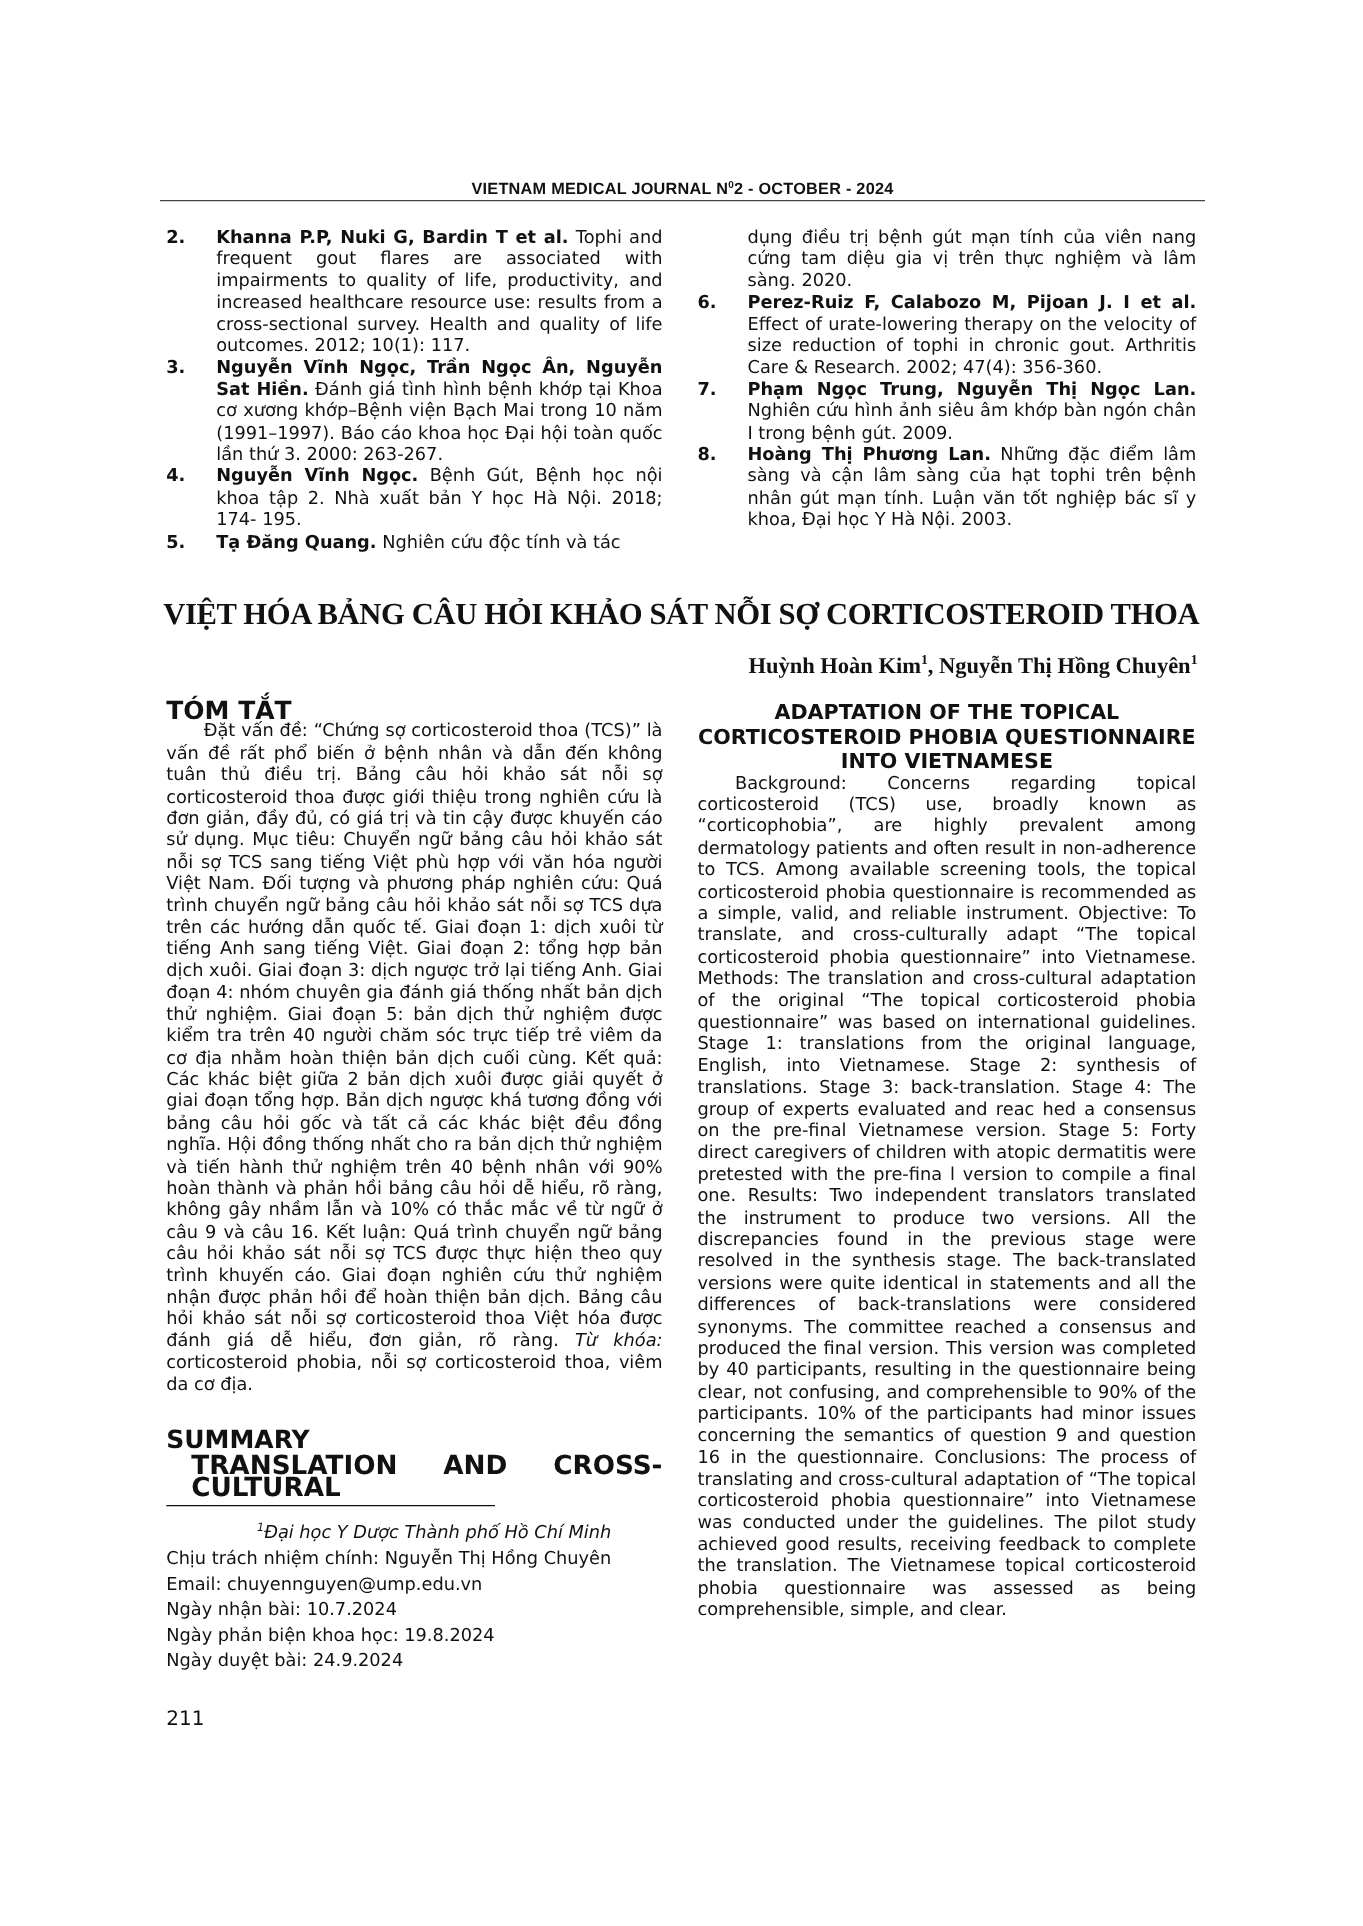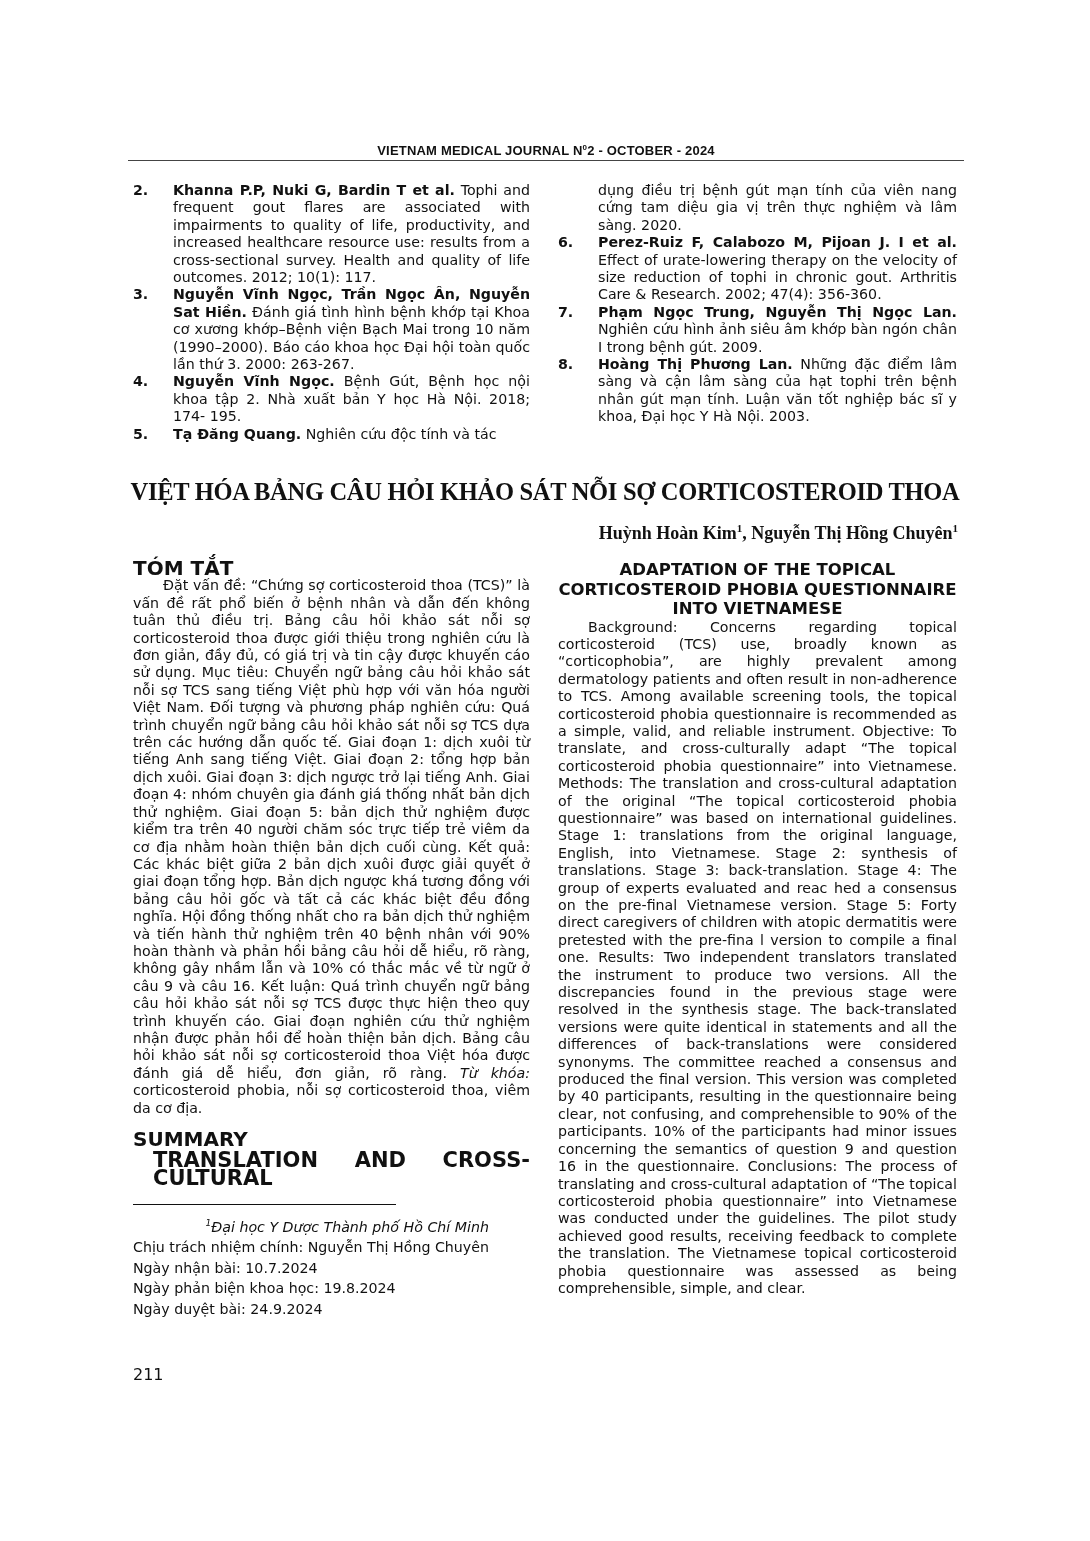--- a/index.html
+++ b/index.html
@@ -45,49 +45,50 @@
     .page-num { position: absolute; left: 133px; top: 1365px; font-size: 16px; }
   </style>
 </head>
 <body>
 
 <div class="running-header"><span>VIETNAM MEDICAL JOURNAL N</span><sup>0</sup><span>2 - OCTOBER - 2024</span></div>
 <div class="header-rule"></div>
 
 <div class="col col-left" style="top:182px;">
   <p class="ref"><span class="num">2.</span><b>Khanna P.P, Nuki G, Bardin T et al.</b><span> Tophi and frequent gout flares are associated with impairments to quality of life, productivity, and increased healthcare resource use: results from a cross-sectional survey. Health and quality of life outcomes. 2012; 10(1): 117.</span></p>
-  <p class="ref"><span class="num">3.</span><b>Nguyễn Vĩnh Ngọc, Trần Ngọc Ân, Nguyễn Sat Hiền.</b><span> Đánh giá tình hình bệnh khớp tại Khoa cơ xương khớp–Bệnh viện Bạch Mai trong 10 năm (1990–2000). Báo cáo khoa học Đại hội toàn quốc lần thứ 3. 2000: 263-267.</span></p>
+  <p class="ref"><span class="num">3.</span><b>Nguyễn Vĩnh Ngọc, Trần Ngọc Ân, Nguyễn Sat Hiền.</b><span> Đánh giá tình hình bệnh khớp tại Khoa cơ xương khớp–Bệnh viện Bạch Mai trong 10 năm (1991–1997). Báo cáo khoa học Đại hội toàn quốc lần thứ 3. 2000: 263-267.</span></p>
   <p class="ref"><span class="num">4.</span><b>Nguyễn Vĩnh Ngọc.</b><span> Bệnh Gút, Bệnh học nội khoa tập 2. Nhà xuất bản Y học Hà Nội. 2018; 174- 195.</span></p>
   <p class="ref"><span class="num">5.</span><b>Tạ Đăng Quang.</b><span> Nghiên cứu độc tính và tác</span></p>
 </div>
 
 <div class="col col-right" style="top:182px;">
   <p class="ref"><span>dụng điều trị bệnh gút mạn tính của viên nang cứng tam diệu gia vị trên thực nghiệm và lâm sàng. 2020.</span></p>
   <p class="ref"><span class="num">6.</span><b>Perez-Ruiz F, Calabozo M, Pijoan J. I et al.</b><span> Effect of urate-lowering therapy on the velocity of size reduction of tophi in chronic gout. Arthritis Care &amp; Research. 2002; 47(4): 356-360.</span></p>
   <p class="ref"><span class="num">7.</span><b>Phạm Ngọc Trung, Nguyễn Thị Ngọc Lan.</b><span> Nghiên cứu hình ảnh siêu âm khớp bàn ngón chân I trong bệnh gút. 2009.</span></p>
   <p class="ref"><span class="num">8.</span><b>Hoàng Thị Phương Lan.</b><span> Những đặc điểm lâm sàng và cận lâm sàng của hạt tophi trên bệnh nhân gút mạn tính. Luận văn tốt nghiệp bác sĩ y khoa, Đại học Y Hà Nội. 2003.</span></p>
 </div>
 
 <div class="title">VIỆT HÓA BẢNG CÂU HỎI KHẢO SÁT NỖI SỢ CORTICOSTEROID THOA</div>
 <div class="authors"><span>Huỳnh Hoàn Kim</span><sup>1</sup><span>, </span><span>Nguyễn Thị Hồng Chuyên</span><sup>1</sup></div>
 
 <div class="col col-left abstract" style="top:560px;">
   <h2 class="section-head">TÓM TẮT</h2>
   <p><b>Đặt vấn đề:</b><span> “Chứng sợ corticosteroid thoa (TCS)” là vấn đề rất phổ biến ở bệnh nhân và dẫn đến không tuân thủ điều trị. Bảng câu hỏi khảo sát nỗi sợ corticosteroid thoa được giới thiệu trong nghiên cứu là đơn giản, đầy đủ, có giá trị và tin cậy được khuyến cáo sử dụng. </span><b>Mục tiêu:</b><span> Chuyển ngữ bảng câu hỏi khảo sát nỗi sợ TCS sang tiếng Việt phù hợp với văn hóa người Việt Nam. </span><b>Đối tượng và phương pháp nghiên cứu:</b><span> Quá trình chuyển ngữ bảng câu hỏi khảo sát nỗi sợ TCS dựa trên các hướng dẫn quốc tế. Giai đoạn 1: dịch xuôi từ tiếng Anh sang tiếng Việt. Giai đoạn 2: tổng hợp bản dịch xuôi. Giai đoạn 3: dịch ngược trở lại tiếng Anh. Giai đoạn 4: nhóm chuyên gia đánh giá thống nhất bản dịch thử nghiệm. Giai đoạn 5: bản dịch thử nghiệm được kiểm tra trên 40 người chăm sóc trực tiếp trẻ viêm da cơ địa nhằm hoàn thiện bản dịch cuối cùng. </span><b>Kết quả:</b><span> Các khác biệt giữa 2 bản dịch xuôi được giải quyết ở giai đoạn tổng hợp. Bản dịch ngược khá tương đồng với bảng câu hỏi gốc và tất cả các khác biệt đều đồng nghĩa. Hội đồng thống nhất cho ra bản dịch thử nghiệm và tiến hành thử nghiệm trên 40 bệnh nhân với 90% hoàn thành và phản hồi bảng câu hỏi dễ hiểu, rõ ràng, không gây nhầm lẫn và 10% có thắc mắc về từ ngữ ở câu 9 và câu 16. </span><b>Kết luận:</b><span> Quá trình chuyển ngữ bảng câu hỏi khảo sát nỗi sợ TCS được thực hiện theo quy trình khuyến cáo. Giai đoạn nghiên cứu thử nghiệm nhận được phản hồi để hoàn thiện bản dịch. Bảng câu hỏi khảo sát nỗi sợ corticosteroid thoa Việt hóa được đánh giá dễ hiểu, đơn giản, rõ ràng. </span><b><i>Từ khóa:</i></b><span> corticosteroid phobia, nỗi sợ corticosteroid thoa, viêm da cơ địa.</span></p>
-  <h2 class="section-head" style="margin-top:14px;">SUMMARY</h2>
+  <h2 class="section-head" style="margin-top:26px;">SUMMARY</h2>
   <div class="summary-sub">TRANSLATION AND CROSS-CULTURAL</div>
 </div>
 
 <div class="col col-right abstract" style="top:560px;">
   <div class="en-title">ADAPTATION OF THE TOPICAL CORTICOSTEROID PHOBIA QUESTIONNAIRE INTO VIETNAMESE</div>
   <p><b>Background:</b><span> Concerns regarding topical corticosteroid (TCS) use, broadly known as “corticophobia”, are highly prevalent among dermatology patients and often result in non-adherence to TCS. Among available screening tools, the topical corticosteroid phobia questionnaire is recommended as a simple, valid, and reliable instrument. </span><b>Objective:</b><span> To translate, and cross-culturally adapt “The topical corticosteroid phobia questionnaire” into Vietnamese. </span><b>Methods:</b><span> The translation and cross-cultural adaptation of the original “The topical corticosteroid phobia questionnaire” was based on international guidelines. Stage 1: translations from the original language, English, into Vietnamese. Stage 2: synthesis of translations. Stage 3: back-translation. Stage 4: The group of experts evaluated and reac hed a consensus on the pre-final Vietnamese version. Stage 5: Forty direct caregivers of children with atopic dermatitis were pretested with the pre-fina l version to compile a final one. </span><b>Results:</b><span> Two independent translators translated the instrument to produce two versions. All the discrepancies found in the previous stage were resolved in the synthesis stage. The back-translated versions were quite identical in statements and all the differences of back-translations were considered synonyms. The committee reached a consensus and produced the final version. This version was completed by 40 participants, resulting in the questionnaire being clear, not confusing, and comprehensible to 90% of the participants. 10% of the participants had minor issues concerning the semantics of question 9 and question 16 in the questionnaire. </span><b>Conclusions</b><span>: The process of translating and cross-cultural adaptation of “The topical corticosteroid phobia questionnaire” into Vietnamese was conducted under the guidelines. The pilot study achieved good results, receiving feedback to complete the translation. The Vietnamese topical corticosteroid phobia questionnaire was assessed as being comprehensible, simple, and clear.</span></p>
 </div>
 
 <div class="foot-rule"></div>
 <div class="footnotes">
   <div class="fn-aff"><sup>1</sup><span>Đại học Y Dược Thành phố Hồ Chí Minh</span></div>
   <div>Chịu trách nhiệm chính: Nguyễn Thị Hồng Chuyên</div>
+  <div>Email: chuyennguyen@ump.edu.vn</div>
   <div>Ngày nhận bài: 10.7.2024</div>
   <div>Ngày phản biện khoa học: 19.8.2024</div>
   <div>Ngày duyệt bài: 24.9.2024</div>
 </div>
 
 <div class="page-num">211</div>
 
 </body></html>

